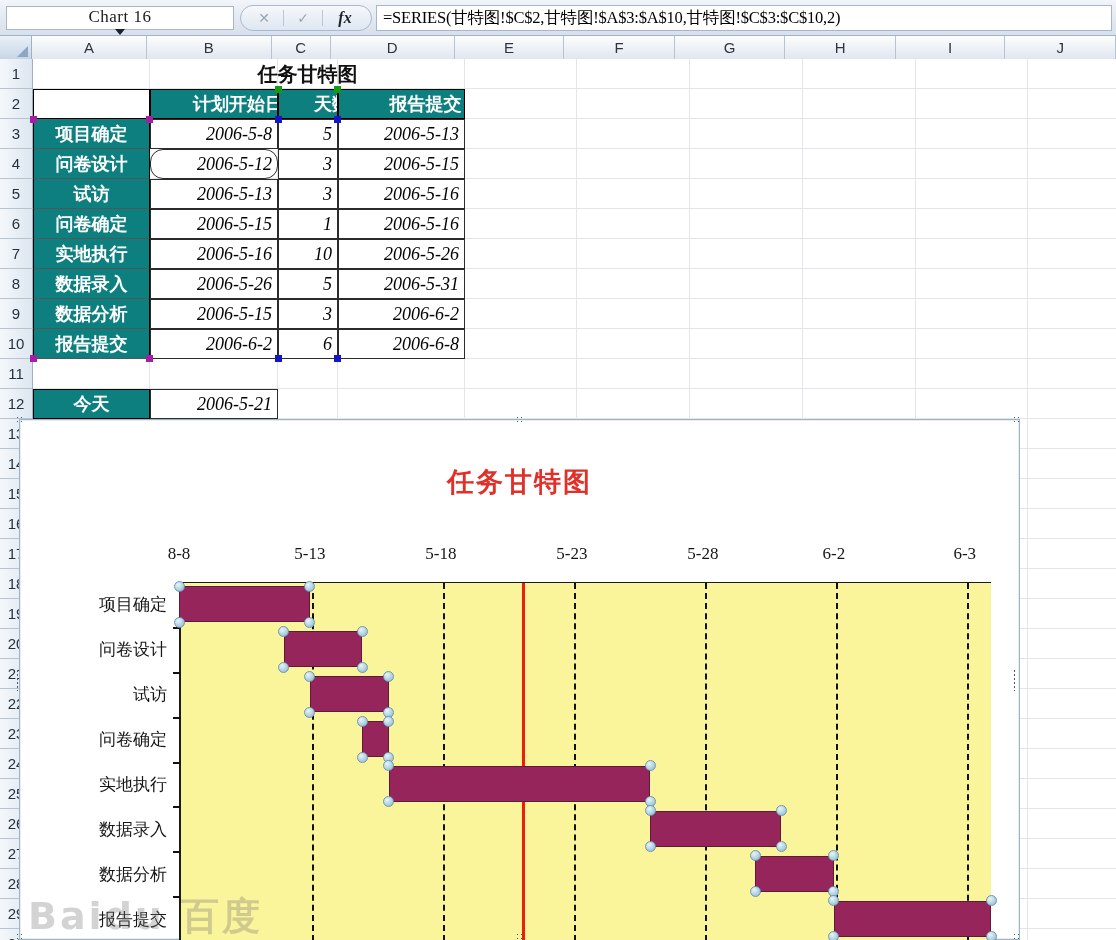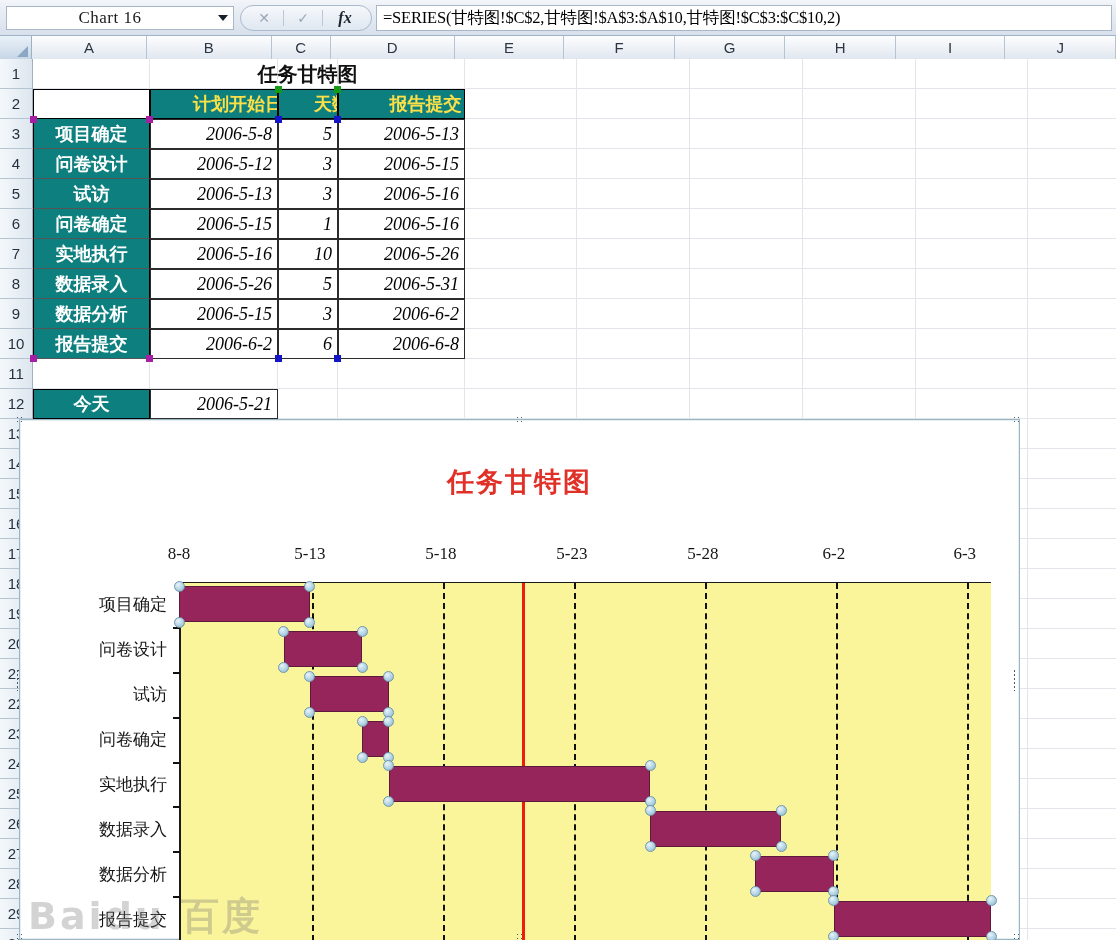--- a/index.html
+++ b/index.html
@@ -23,20 +23,21 @@
     box-sizing: border-box;
     display: flex; align-items: center;
   }
   #name-box {
     width: 228px; height: 24px; margin-left: 6px;
     background: #ffffff;
     border: 1px solid #a8b7c7;
     box-sizing: border-box;
     display: flex; align-items: center;
     position: relative;
+    flex-direction: column;
   }
   #name-box .nb-text {
     flex: 1; text-align: center;
     font-size: 17px; color: #1b1b1b;
     letter-spacing: .5px;
     font-family: "Liberation Serif", "DejaVu Serif", serif;
   }
   #name-box .nb-arrow {
     width: 20px; text-align: center;
     font-size: 9px; color: #222;
@@ -164,21 +165,21 @@
     overflow: hidden;
   }
   .cell.title {
     justify-content: center;
     font-weight: bold;
     font-size: 20px;
     color: #111;
   }
   .cell.hdr {
     background: #0e7f7f;
-    color: #fde047;
+    color: #ffffff;
     font-weight: bold;
     justify-content: center;
     font-size: 18px;
     border: 1px solid #000;
     padding-left: 48px;
   }
   .cell.task {
     background: #0e7f7f;
     color: #ffffff;
     font-weight: bold;
@@ -435,21 +436,21 @@
       <div class="cell title" style="left: 150px; top: 23px; width: 315px; height: 30px;">任务甘特图</div>
       <div class="cell hdr" style="left: 33px; top: 53px; width: 117px; height: 30px; background: rgb(255, 255, 255);"></div>
       <div class="cell hdr" style="left: 150px; top: 53px; width: 128px; height: 30px;">计划开始日</div>
       <div class="cell hdr" style="left: 278px; top: 53px; width: 60px; height: 30px;">天数</div>
       <div class="cell hdr" style="left: 338px; top: 53px; width: 127px; height: 30px;">报告提交</div>
       <div class="cell task" style="left: 33px; top: 83px; width: 117px; height: 30px;">项目确定</div>
       <div class="cell num" style="left: 150px; top: 83px; width: 128px; height: 30px;">2006-5-8</div>
       <div class="cell num" style="left: 278px; top: 83px; width: 60px; height: 30px;">5</div>
       <div class="cell num" style="left: 338px; top: 83px; width: 127px; height: 30px;">2006-5-13</div>
       <div class="cell task" style="left: 33px; top: 113px; width: 117px; height: 30px;">问卷设计</div>
-      <div class="cell num" style="left: 150px; top: 113px; width: 128px; height: 30px;">2006-5-12</div>
+      <div class="cell num" style="left: 150px; top: 113px; width: 128px; height: 30px; border-radius: 13px;">2006-5-12</div>
       <div class="cell num" style="left: 278px; top: 113px; width: 60px; height: 30px;">3</div>
       <div class="cell num" style="left: 338px; top: 113px; width: 127px; height: 30px;">2006-5-15</div>
       <div class="cell task" style="left: 33px; top: 143px; width: 117px; height: 30px;">试访</div>
       <div class="cell num" style="left: 150px; top: 143px; width: 128px; height: 30px;">2006-5-13</div>
       <div class="cell num" style="left: 278px; top: 143px; width: 60px; height: 30px;">3</div>
       <div class="cell num" style="left: 338px; top: 143px; width: 127px; height: 30px;">2006-5-16</div>
       <div class="cell task" style="left: 33px; top: 173px; width: 117px; height: 30px;">问卷确定</div>
       <div class="cell num" style="left: 150px; top: 173px; width: 128px; height: 30px;">2006-5-15</div>
       <div class="cell num" style="left: 278px; top: 173px; width: 60px; height: 30px;">1</div>
       <div class="cell num" style="left: 338px; top: 173px; width: 127px; height: 30px;">2006-5-16</div>

